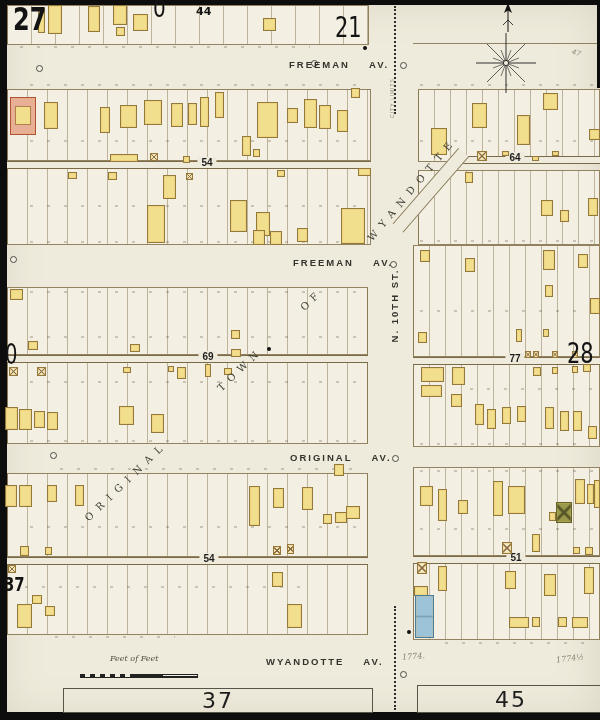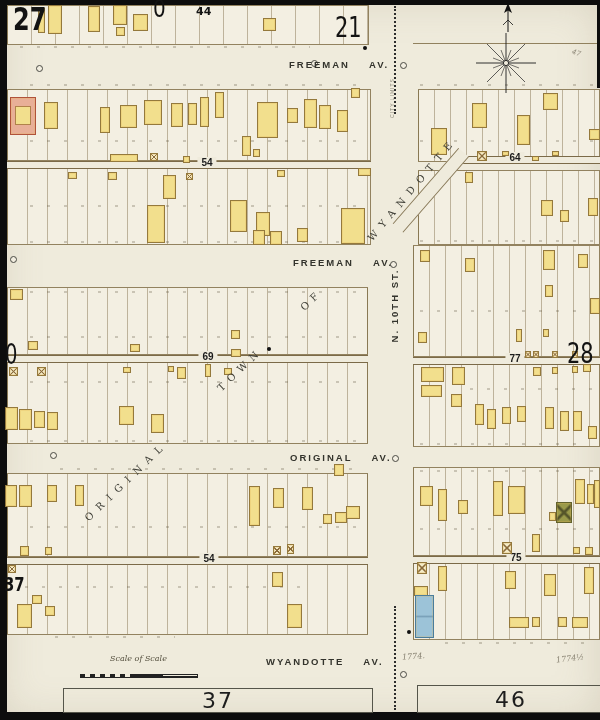--- a/index.html
+++ b/index.html
@@ -78,21 +78,21 @@
       <div class="abs alley" style="left: 7px; top: 355px; width: 361px;">
         <span style="left: 201px;">69</span>
       </div>
       <div class="abs alley" style="left: 413px; top: 357px; width: 187px;">
         <span style="left: 102px;">77</span>
       </div>
       <div class="abs alley" style="left: 7px; top: 557px; width: 361px;">
         <span style="left: 202px;">54</span>
       </div>
       <div class="abs alley" style="left: 413px; top: 556px; width: 187px;">
-        <span style="left: 103px;">75</span>
+        <span style="left: 103px;">51</span>
       </div>
       <div class="abs diagband" style="left: 398px; top: 221px; width: 100px; height: 14px; transform: rotate(-49deg); transform-origin: 0px 50%;"></div>
       <div class="abs strip" style="left: 20px; top: 46px; width: 290px;"></div>
       <div class="abs strip" style="left: 30px; top: 84px; width: 330px;"></div>
       <div class="abs strip" style="left: 30px; top: 140px; width: 330px;"></div>
       <div class="abs strip" style="left: 30px; top: 205px; width: 330px;"></div>
       <div class="abs strip" style="left: 30px; top: 241px; width: 330px;"></div>
       <div class="abs strip" style="left: 420px; top: 84px; width: 175px;"></div>
       <div class="abs strip" style="left: 420px; top: 140px; width: 175px;"></div>
       <div class="abs strip" style="left: 420px; top: 240px; width: 175px;"></div>
@@ -276,21 +276,21 @@
   <div class="bignum" style="left:196px;top:6px;font-size:11px;font-weight:700">44</div>
   <div class="bignum" style="left:335px;top:14px;font-size:28px;transform:scaleX(.75);transform-origin:0 0">21</div>
   <div class="bignum" style="left:567px;top:340px;font-size:28px;transform:scaleX(.75);transform-origin:0 0">28</div>
   <div class="bignum" style="left:5px;top:341px;font-size:28px;transform:scaleX(.7);transform-origin:0 0">0</div>
   <div class="bignum" style="left:4px;top:575px;font-size:19px;font-weight:600;transform:scaleX(.78);transform-origin:0 0">37</div>
 
   <div class="boxnum" style="left:63px;top:688px;width:308px;height:23px">
     <span>37</span>
   </div>
   <div class="boxnum" style="left:417px;top:685px;width:186px;height:26px">
-    <span>46</span>
+    <span>45</span>
   </div>
 
   <div class="st" style="left:289px;top:59px">
     <span>FREEMAN</span>
     <span>AV.</span>
   </div>
   <div class="st" style="left:293px;top:257px">
     <span>FREEMAN</span>
     <span>AV.</span>
   </div>
@@ -306,21 +306,21 @@
     <span>N. 10TH ST.</span>
   </div>
   <div style="position:absolute;left:363px;top:95px;width:58px;text-align:center;transform:rotate(-90deg);
               font-size:5px;letter-spacing:1px;color:#8a8577">CITY LIMITS</div>
 
   <div class="diag" style="left:126px;top:481px;letter-spacing:7px">ORIGINAL</div>
   <div class="diag" style="left:240px;top:369px;letter-spacing:6px">TOWN</div>
   <div class="diag" style="left:311px;top:300px;letter-spacing:5px">OF</div>
   <div class="diag" style="left:412px;top:189px;letter-spacing:7px;transform:translate(-50%,-50%) rotate(-50deg)">WYANDOTTE</div>
 
-  <div class="pencil" style="left:110px;top:654px;color:#55503f">Scale of Scale</div>
+  <div class="pencil" style="left:110px;top:654px;color:#55503f">Feet of Feet</div>
   <div class="abs" style="left:80px;top:674px;width:50px;height:3px;
        background:repeating-linear-gradient(90deg,#222 0 5px,#efebdc 5px 10px)"></div>
   <div class="abs" style="left:130px;top:674px;width:32px;height:3px;background:#222"></div>
   <div class="abs" style="left:162px;top:674px;width:36px;height:3px;border:1px solid #222;box-sizing:border-box"></div>
   <div class="abs" style="left:80px;top:677px;width:118px;height:1px;background:#222"></div>
 
   <div class="pencil" style="left:402px;top:652px;transform:rotate(-4deg)">1774.</div>
   <div class="pencil" style="left:556px;top:654px;transform:rotate(-6deg)">1774½</div>
   <div class="pencil" style="left:572px;top:49px;font-size:7px;transform:rotate(18deg)">47</div>
 

